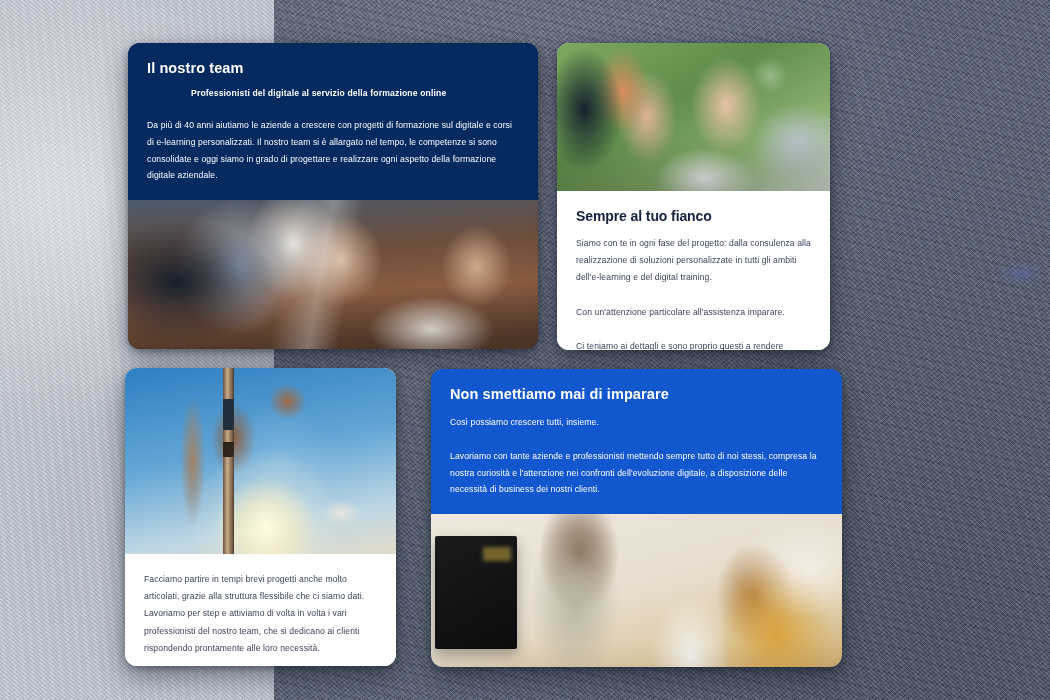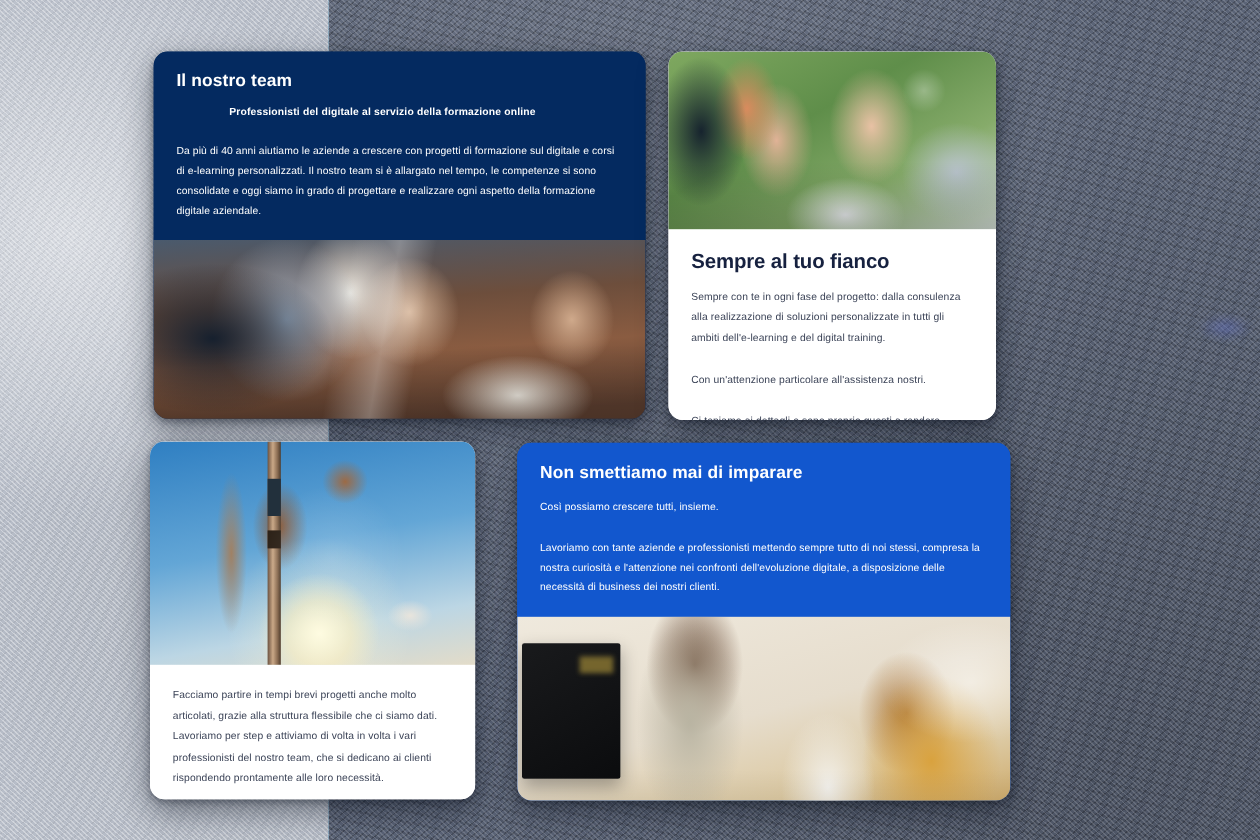--- a/index.html
+++ b/index.html
@@ -66,21 +66,21 @@
   .pane { padding: 17px 19px 16px 19px; }
   .pane-dark   { background: #042a60; color: #ffffff; }
   .pane-bright { background: #1257ce; color: #ffffff; }
   .pane-light  { background: #ffffff; color: #2b3347; }
 
   .title-light {
     font-size: 14.5px; font-weight: bold; letter-spacing: .1px;
     color: #ffffff; margin-bottom: 12px;
   }
   .title-dark {
-    font-size: 17px; font-weight: bold; letter-spacing: -.1px;
+    font-size: 14px; font-weight: bold; letter-spacing: -.1px;
     color: #16213f; margin-bottom: 11px;
   }
   .subtitle {
     font-size: 8.6px; font-weight: bold; color: #ffffff;
     letter-spacing: .15px; margin-bottom: 19px; padding-left: 44px;
   }
   .body-light {
     font-size: 8.6px; line-height: 1.95; color: #ffffff; letter-spacing: .1px;
   }
   .body-dark {
@@ -202,22 +202,22 @@
       <div class="subtitle">Professionisti del digitale al servizio della formazione online</div>
       <div class="body-light para">Da più di 40 anni aiutiamo le aziende a crescere con progetti di formazione sul digitale e corsi di e-learning personalizzati. Il nostro team si è allargato nel tempo, le competenze si sono consolidate e oggi siamo in grado di progettare e realizzare ogni aspetto della formazione digitale aziendale.</div>
     </div>
     <div class="photo photo-meeting"></div>
   </div>
 
   <div class="card card-2">
     <div class="photo photo-applause"></div>
     <div class="pane pane-light">
       <div class="title-dark">Sempre al tuo fianco</div>
-      <div class="body-dark para">Sempre con te in ogni fase del progetto: dalla consulenza alla realizzazione di soluzioni personalizzate in tutti gli ambiti dell'e-learning e del digital training.</div>
-      <div class="body-dark para">Con un'attenzione particolare all'assistenza nostri.</div>
+      <div class="body-dark para">Siamo con te in ogni fase del progetto: dalla consulenza alla realizzazione di soluzioni personalizzate in tutti gli ambiti dell'e-learning e del digital training.</div>
+      <div class="body-dark para">Con un'attenzione particolare all'assistenza imparare.</div>
       <div class="body-dark para">Ci teniamo ai dettagli e sono proprio questi a rendere speciale ogni progetto.</div>
     </div>
   </div>
 
   <div class="card card-3">
     <div class="photo photo-jump">
       <div class="pole"></div>
     </div>
     <div class="pane pane-light">
       <div class="body-dark para">Facciamo partire in tempi brevi progetti anche molto articolati, grazie alla struttura flessibile che ci siamo dati. Lavoriamo per step e attiviamo di volta in volta i vari professionisti del nostro team, che si dedicano ai clienti rispondendo prontamente alle loro necessità.</div>

